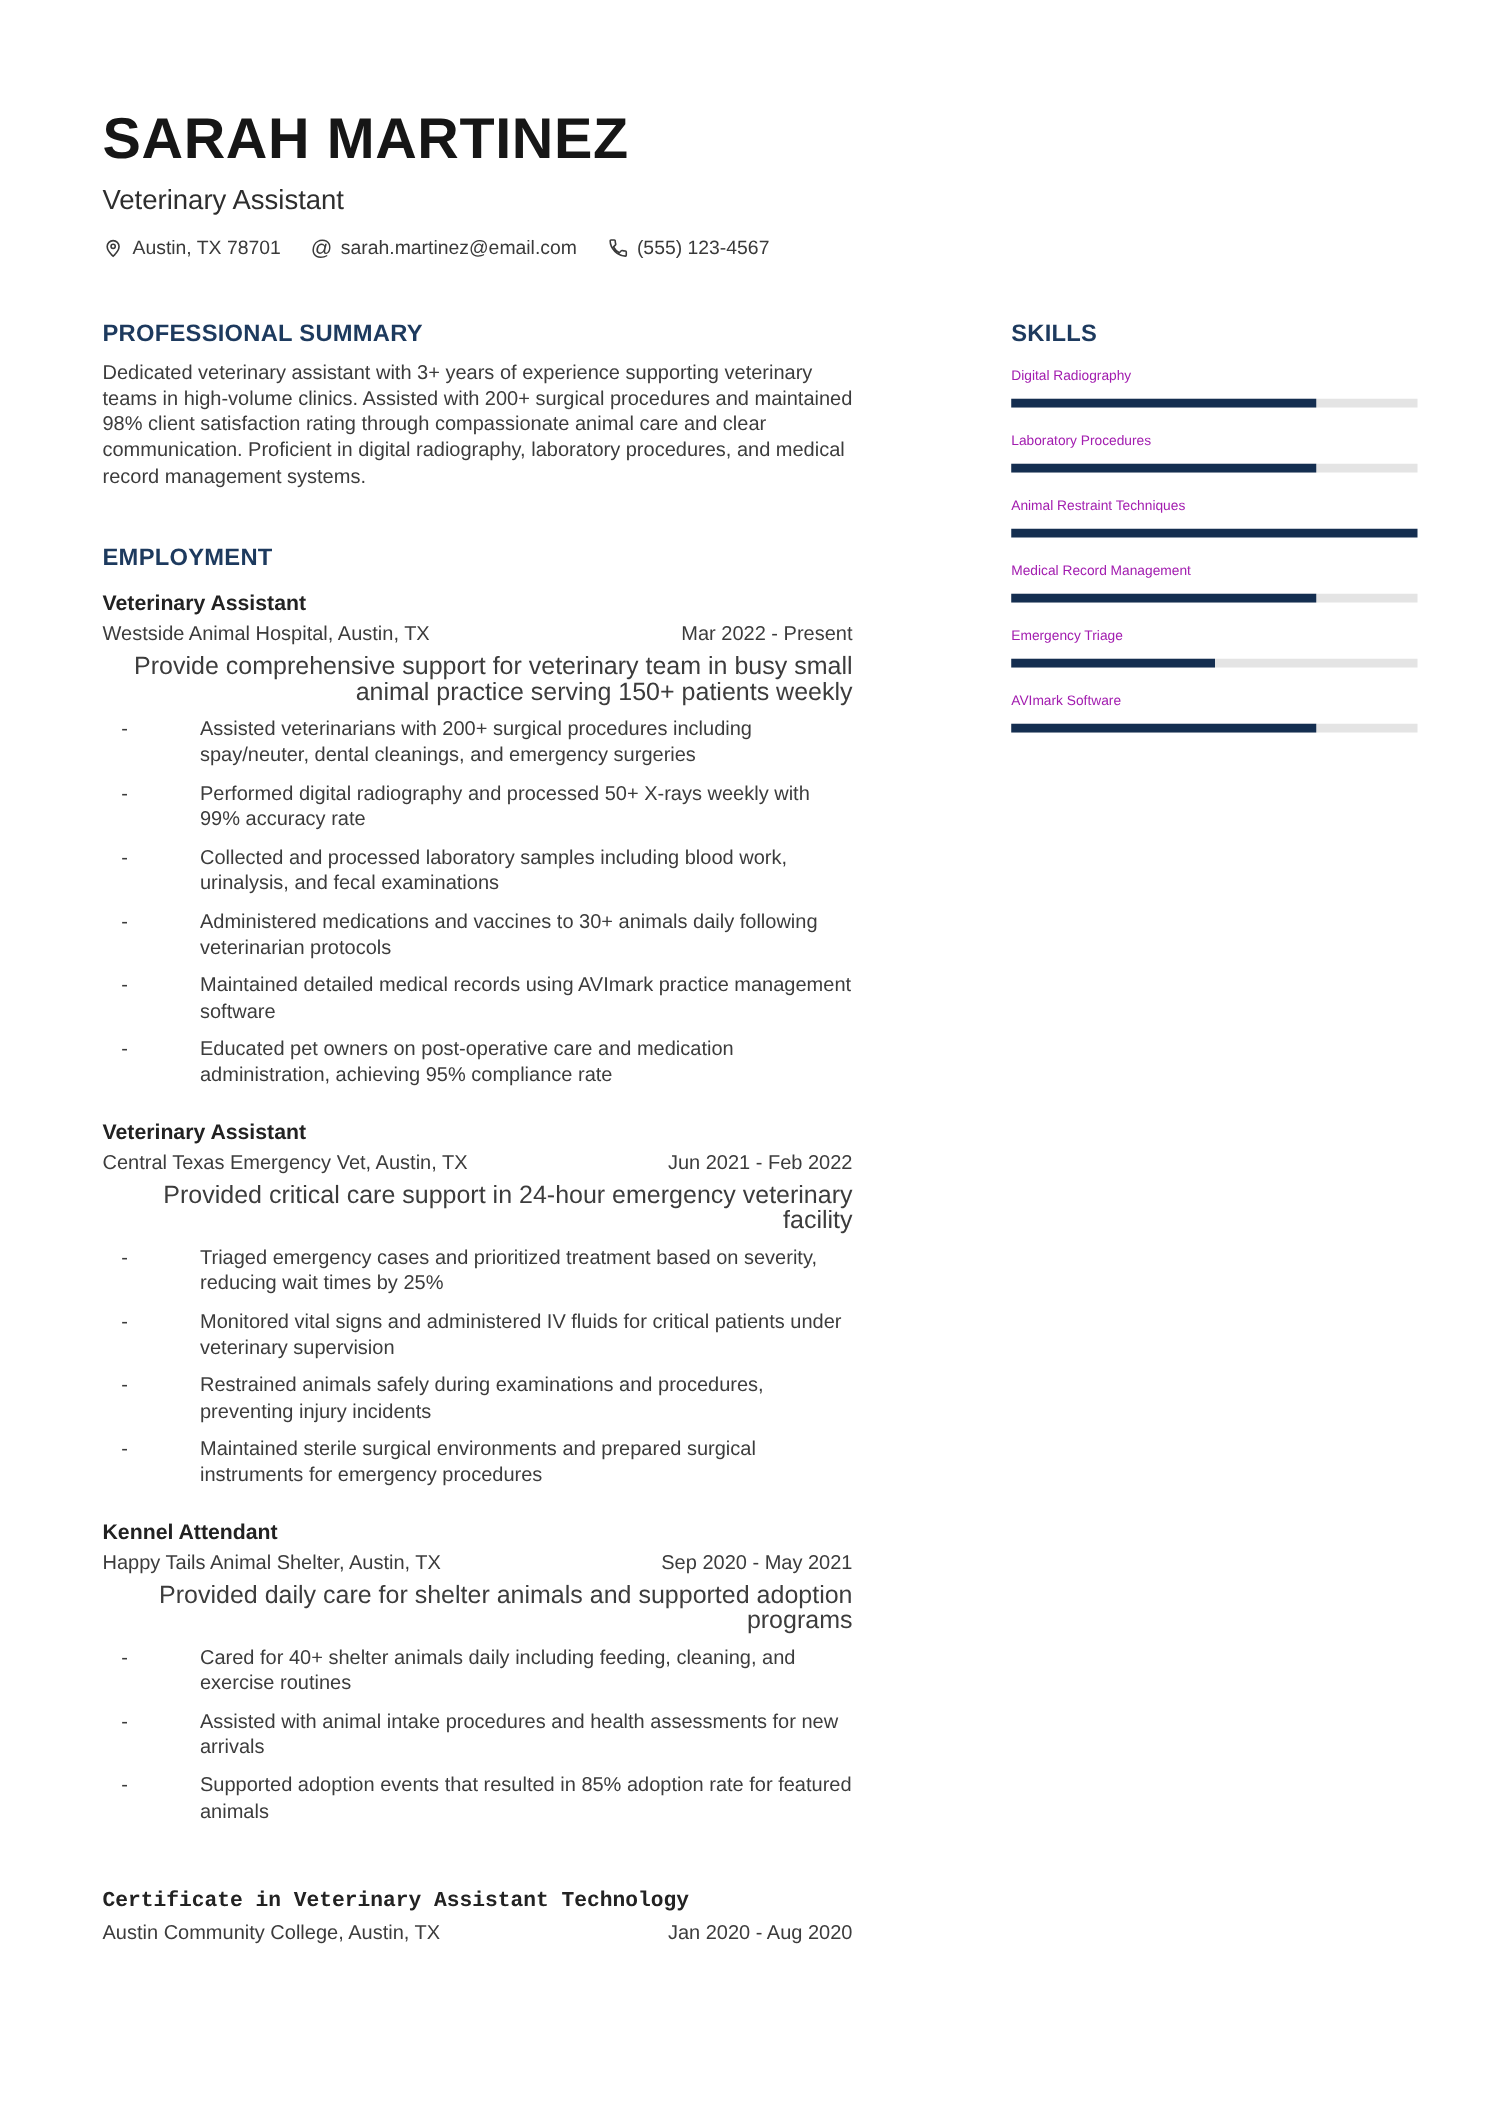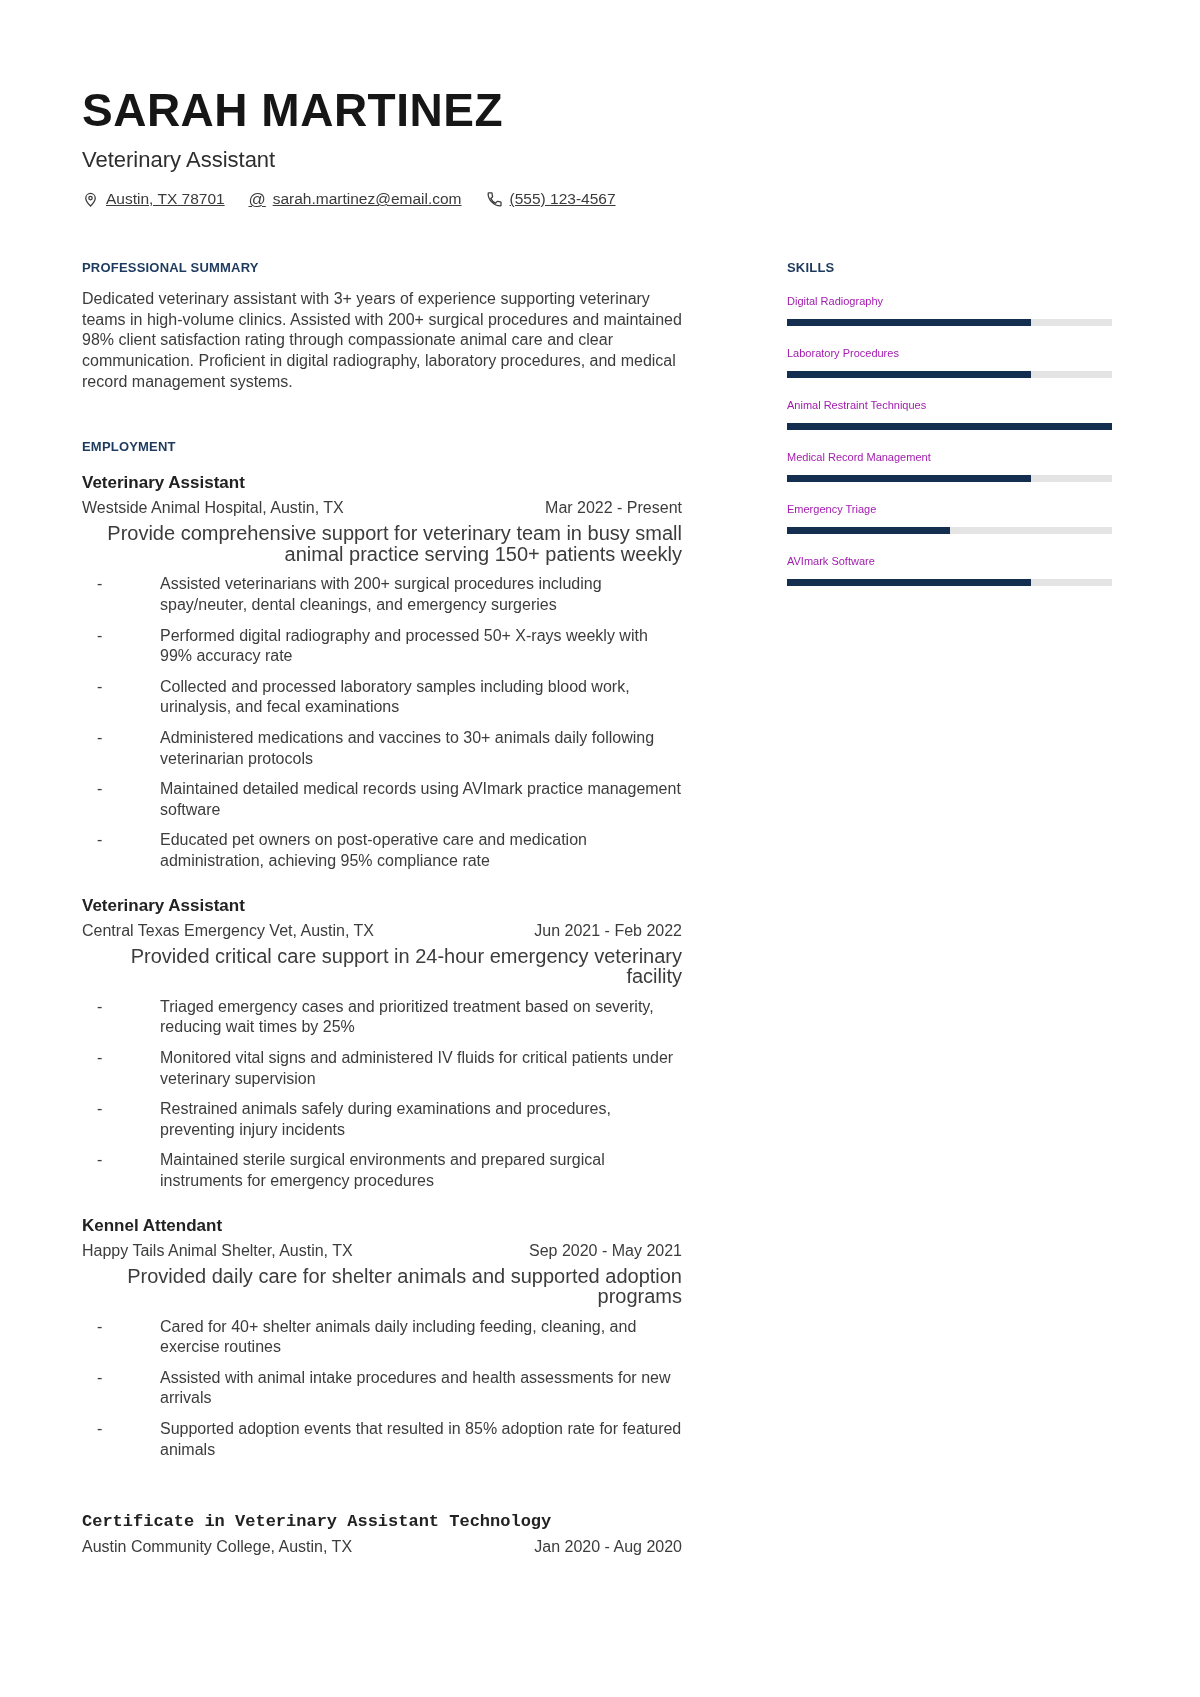--- a/index.html
+++ b/index.html
@@ -10,41 +10,41 @@
     --dark:#1a1a1a;
   }
   *{box-sizing:border-box;}
   html,body{margin:0;padding:0;background:#fff;}
   body{
     width:1200px;height:1697px;
     font-family:"Liberation Sans","DejaVu Sans",sans-serif;
     color:var(--body);
     -webkit-font-smoothing:antialiased;
   }
-  .page{padding:86px 88px 0 82px;}
+  .page{padding:86px 66px 0 82px;}
 
   
   .name{
     font-size:46px;line-height:1.05;font-weight:700;
     color:#161616;letter-spacing:.5px;margin:0;
   }
   .subtitle{margin-top:13px;font-size:22px;line-height:26px;color:#2e2e2e;}
   .contact{display:flex;align-items:center;gap:24px;margin-top:17px;font-size:15.5px;color:#3a3a3a;}
-  .contact-item{display:flex;align-items:flex-end;gap:7px;text-decoration:underline;}
+  .contact-item{display:flex;align-items:flex-start;gap:7px;}
   .cicon{width:17px;height:17px;display:inline-flex;align-items:center;justify-content:center;color:#3a3a3a;}
   .cicon svg{width:17px;height:17px;display:block;}
   .at-glyph{font-size:17px;line-height:17px;font-weight:400;}
 
   
   .columns{display:flex;margin-top:49px;}
   .col-left{width:600px;flex:none;}
   .col-right{width:325px;flex:none;margin-left:auto;}
 
   .section-heading{
-    font-size:13px;font-weight:700;color:var(--accent);
+    font-size:19px;font-weight:700;color:var(--accent);
     letter-spacing:.2px;line-height:22px;
   }
 
   
   .summary-text{margin-top:10px;font-size:16px;line-height:20.6px;color:var(--body);}
 
   
   .employment{margin-top:44px;}
   .job{margin-top:22px;}
   .job:first-of-type{margin-top:13px;}

